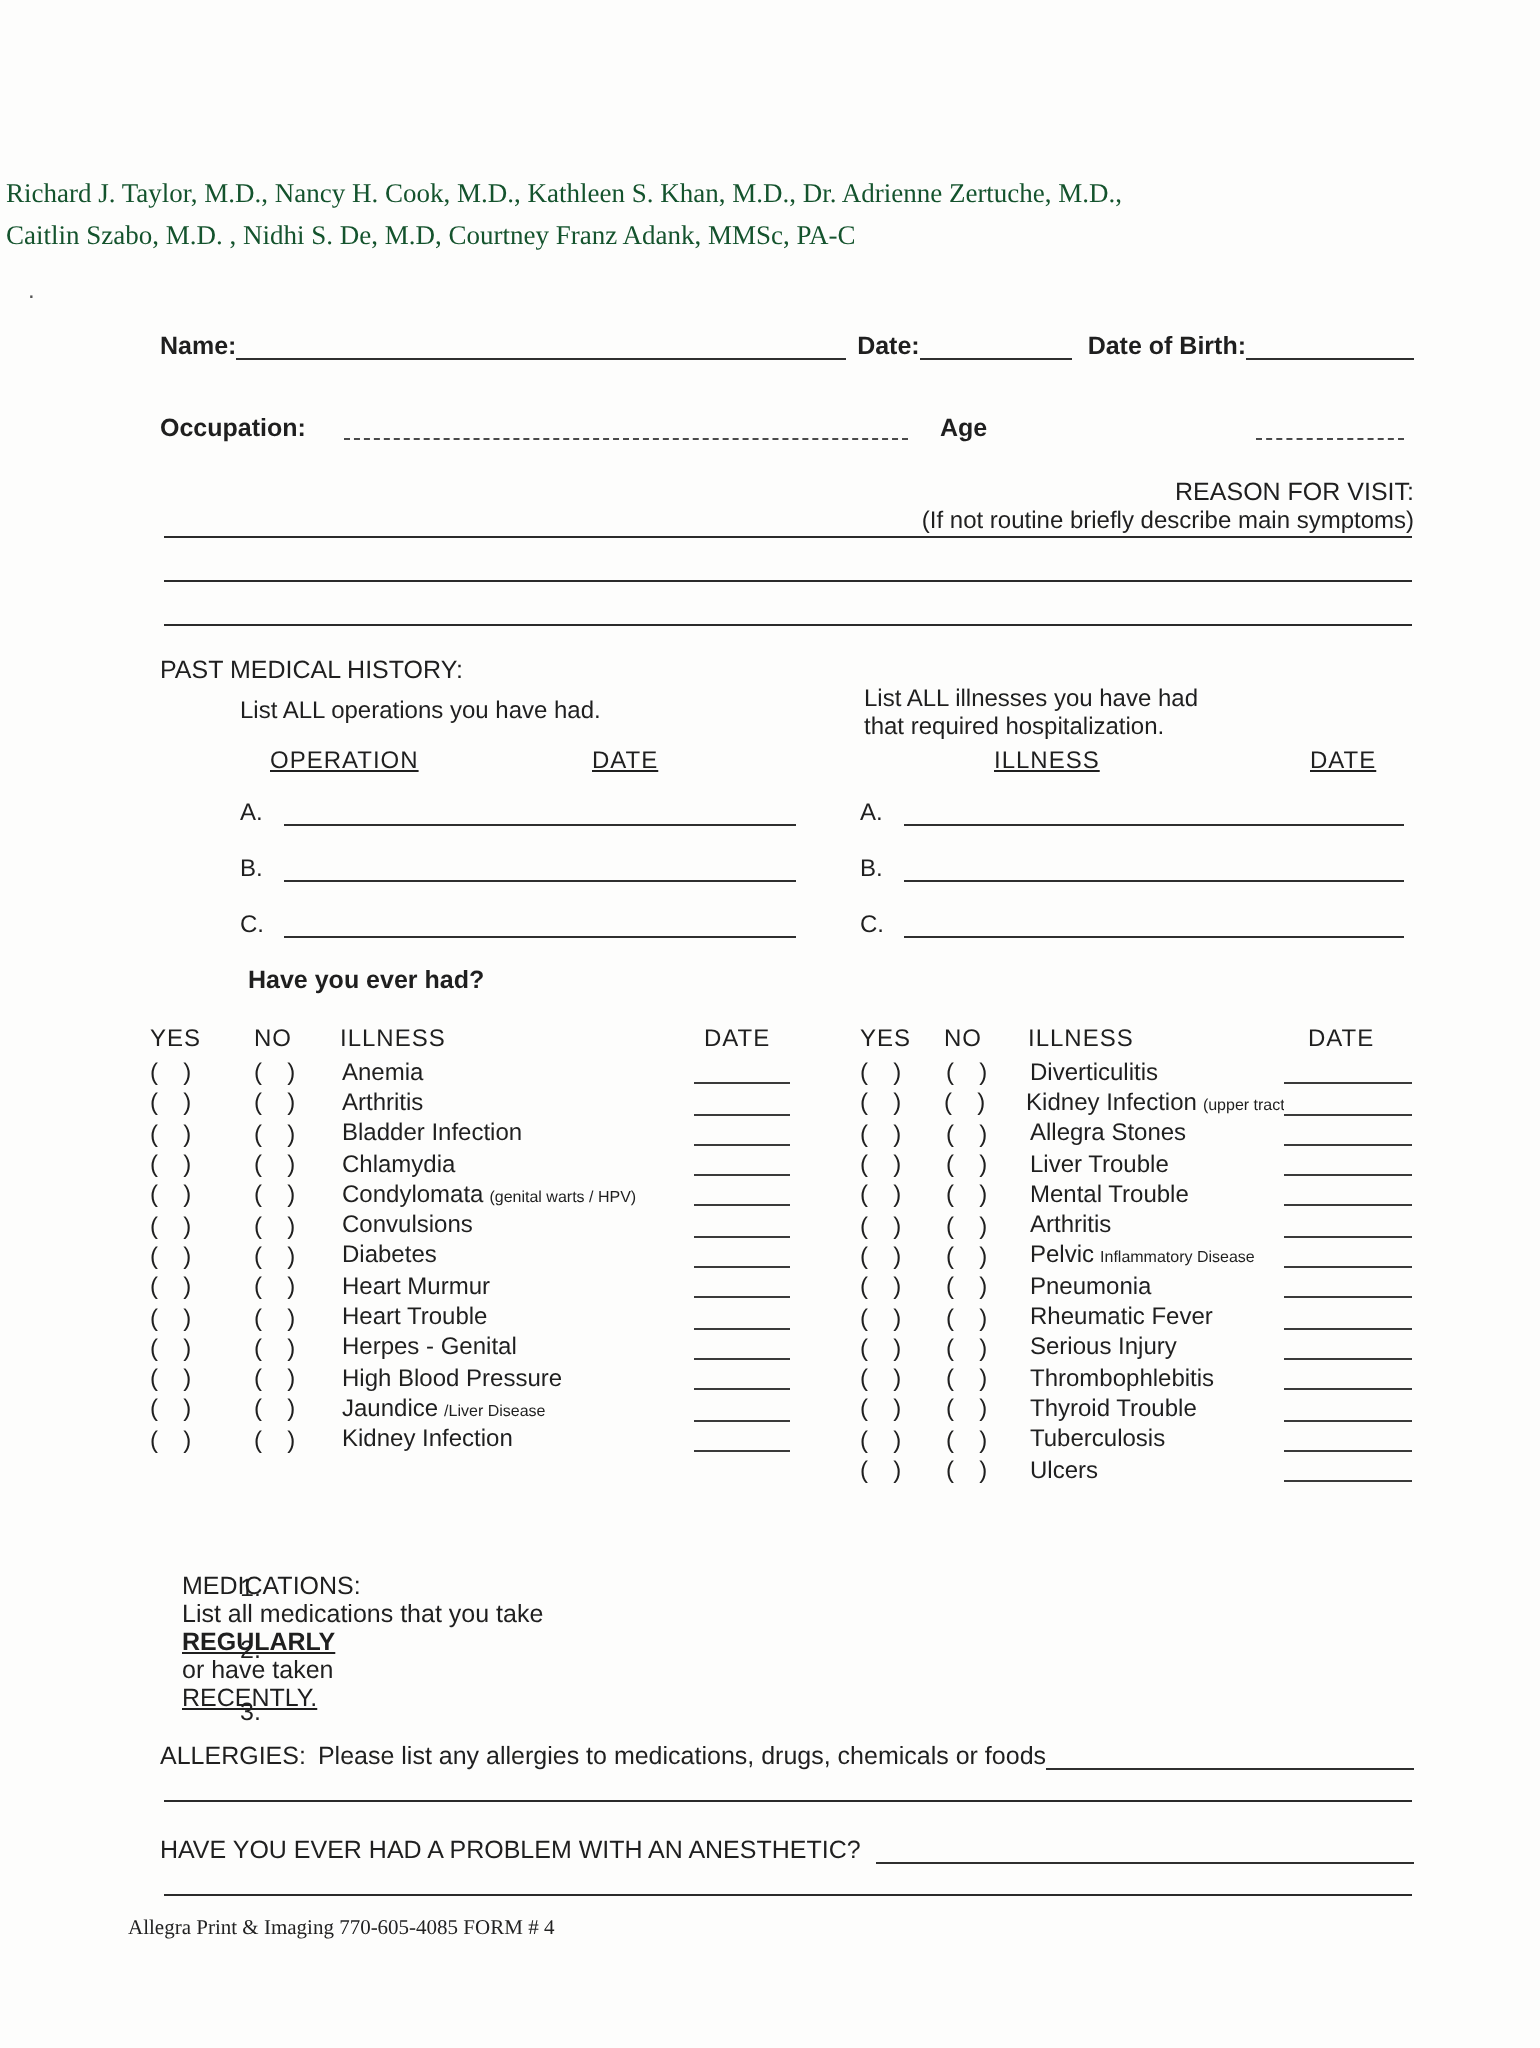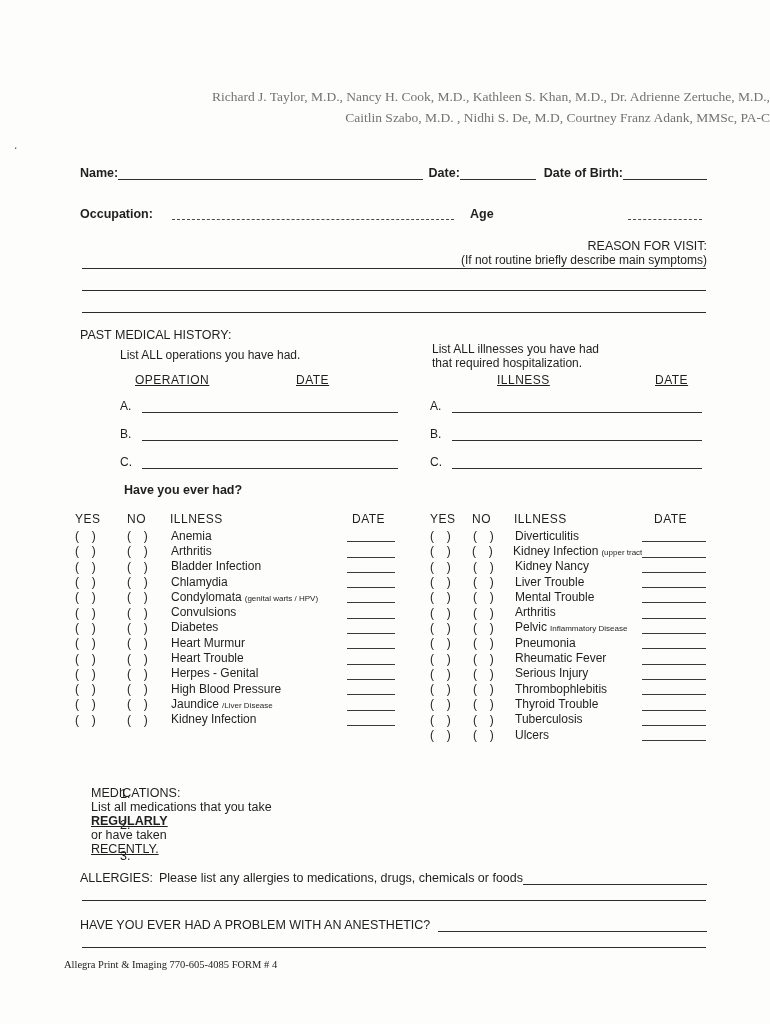--- a/index.html
+++ b/index.html
@@ -3,22 +3,22 @@
 <meta charset="utf-8">
 <style>
   * { margin:0; padding:0; box-sizing:border-box; }
   body { background:#e8e8e8; font-family:"Liberation Sans", sans-serif; }
   .page {
     position:relative; width:770px; height:1024px; margin:0 auto;
     background:#fdfdfc; color:#1f1f1f; overflow:hidden;
   }
   
   .doc-header {
-    position:absolute; top:86px; left:3px; right:0; text-align:right;
-    font-family:"Liberation Serif", serif; font-size:13.5px; line-height:21px; color:#737373;
+    position:absolute; top:86px; left:3px; right:0; text-align:left;
+    font-family:"Liberation Serif", serif; font-size:13.5px; line-height:21px; color:#14532d;
   }
   .artifact-dot { position:absolute; left:14px; top:138px; font-size:12px; color:#555; }
   
   .frow { position:absolute; left:80px; width:627px; display:flex; align-items:flex-end; font-size:12.5px; }
   .blbl { font-weight:bold; white-space:nowrap; }
   .slbl { white-space:nowrap; }
   .fill { border-bottom:1px solid #2f2f2f; height:14px; display:inline-block; }
   .grow { flex:1 1 auto; }
   .rule { position:absolute; left:82px; width:624px; border-top:1px solid #2b2b2b; }
   
@@ -253,21 +253,21 @@
       <div class="chkrow">
         <span class="cb cbR1">(  )</span>
         <span class="cb cbR2">(  )</span>
         <span class="chklabel"><span>Kidney Infection</span><span class="note">(upper tract)</span></span>
         <span class="dl dlR"></span>
       </div>
 
       <div class="chkrow">
         <span class="cb cbR1">(  )</span>
         <span class="cb cbR2">(  )</span>
-        <span class="chklabel"><span>Kidney Nancy</span><span class="note"></span></span>
+        <span class="chklabel"><span>Allegra Stones</span><span class="note"></span></span>
         <span class="dl dlR"></span>
       </div>
 
       <div class="chkrow">
         <span class="cb cbR1">(  )</span>
         <span class="cb cbR2">(  )</span>
         <span class="chklabel"><span>Liver Trouble</span><span class="note"></span></span>
         <span class="dl dlR"></span>
       </div>
 

